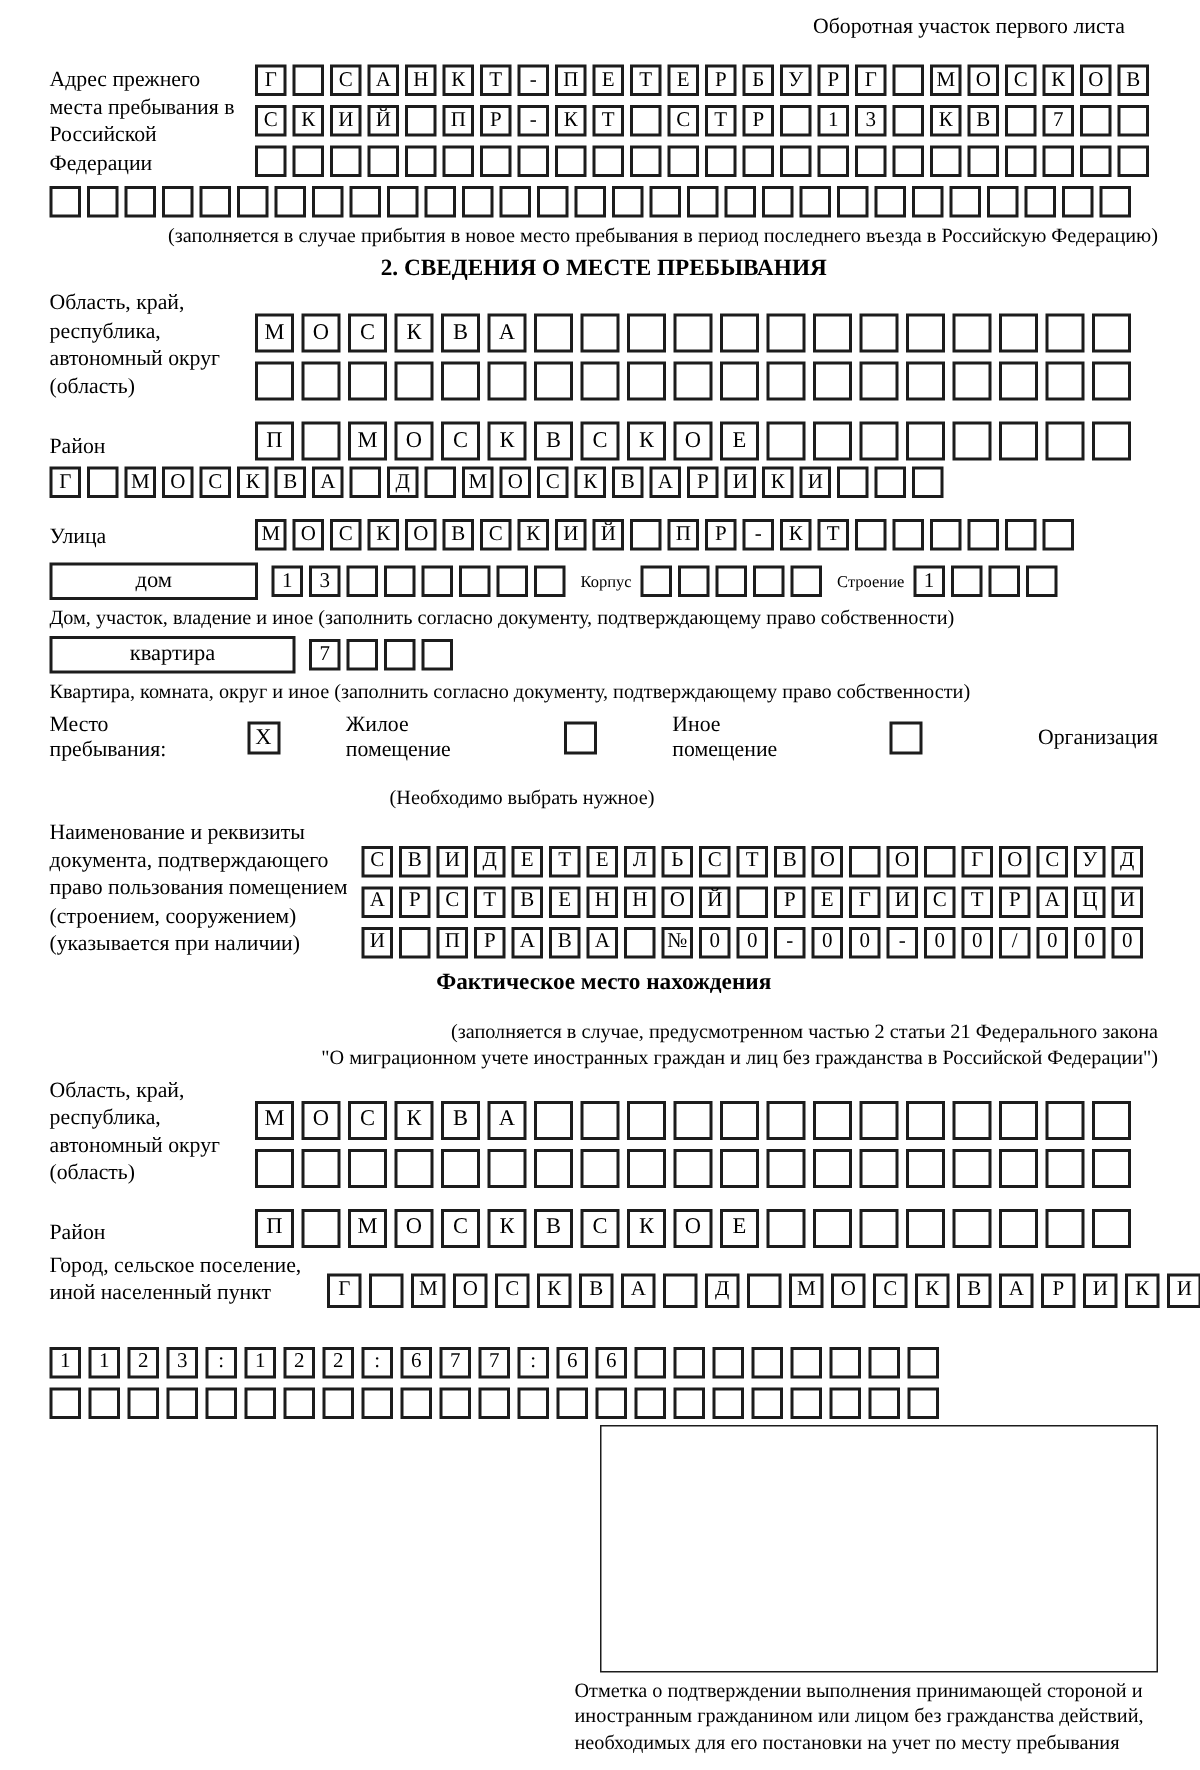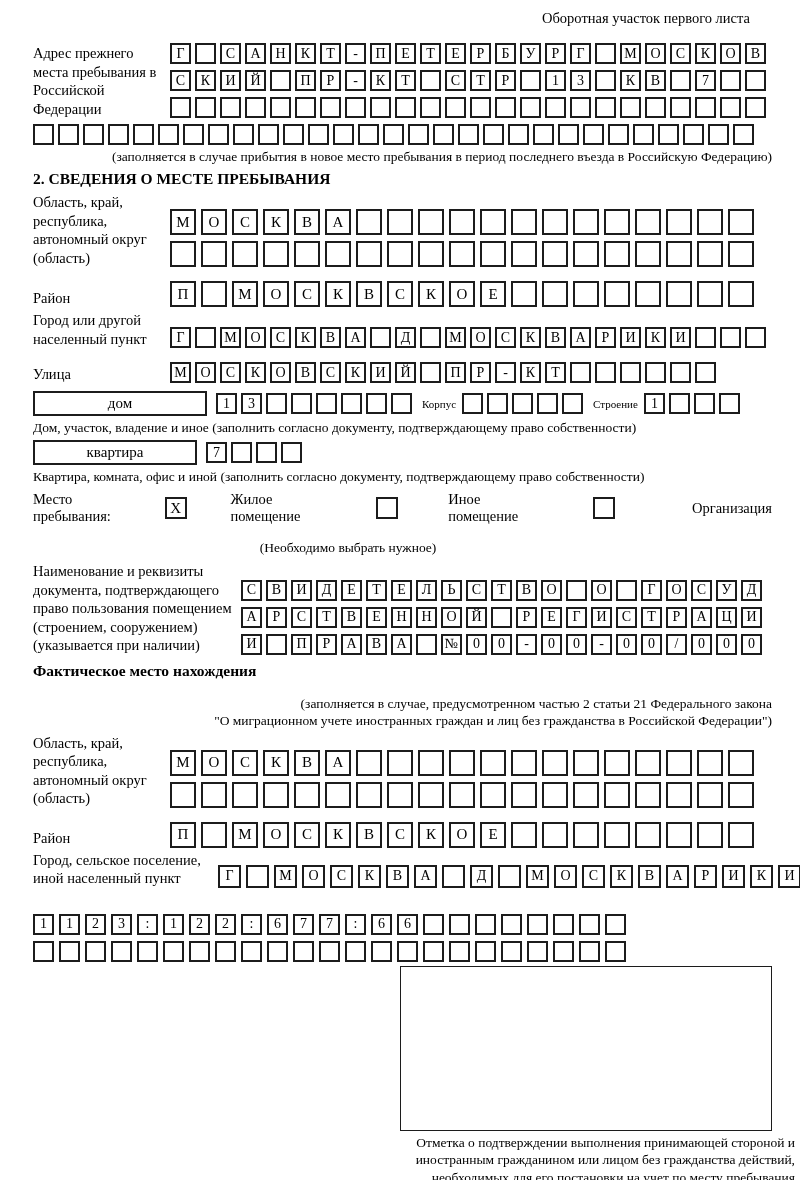--- a/index.html
+++ b/index.html
@@ -24,37 +24,37 @@
     box-sizing:border-box; width:21px; height:21px; flex-shrink:0;
     border:2px solid #1c1c1c; display:flex; align-items:center; justify-content:center;
     font-size:14px; line-height:1; background:#fff;
   }
   .cells-lg .cell { width:26px; height:26px; font-size:15px; }
   .cells-md .cell { width:23px; height:23px; }
 
   .caption { font-size:13.5px; line-height:17px; }
   .caption.center { text-align:right; }
 
-  .section-title { font-weight:bold; font-size:15.5px; line-height:20px; }
+  .section-title { font-weight:bold; font-size:15.5px; text-align:center; line-height:20px; }
 
   .house-row, .apt-row { display:flex; align-items:center; }
   .wide-box {
     box-sizing:border-box; border:2px solid #1c1c1c; height:25px;
     display:flex; align-items:center; justify-content:center; font-size:15px; flex-shrink:0;
   }
   .inline-label { font-size:11px; padding:0 6px 0 10px; white-space:nowrap; }
 
   .stay-row { display:flex; align-items:center; font-size:14.5px;gap:36px; }
   .checkbox {
     box-sizing:border-box; width:22px; height:22px; border:2px solid #1c1c1c; flex-shrink:0;
     display:flex; align-items:center; justify-content:center; font-size:15px;
   }
 
   .stamp-box { box-sizing:border-box; border:1.5px solid #1c1c1c; width:372px; height:165px; margin-left:367px; }
-  .stamp-caption { width:412px; margin-left:350px; text-align:right; font-size:13.5px; line-height:17.5px; }
+  .stamp-caption { width:412px; margin-left:350px; text-align:left; font-size:13.5px; line-height:17.5px; }
 
   .mt2{margin-top:14px}.mt3{margin-top:3px}.mt4{margin-top:4px}.mt5{margin-top:5px}
   .mt6{margin-top:6px}.mt8{margin-top:8px}.mt16{margin-top:16px}
 </style>
 </head>
 <body>
 
 <div class="page">
 
   <div class="header-note">Оборотная участок первого листа</div>
@@ -246,21 +246,20 @@
           <span class="cell"></span>
           <span class="cell"></span>
           <span class="cell"></span>
           <span class="cell"></span>
           <span class="cell"></span>
         </div>
     </div>
   </div>
 
   <div class="field-block mt4">
-    <div class="label">Город или другой населенный пункт</div>
     <div class="cell-row">
         <span class="cell">Г</span>
         <span class="cell"></span>
         <span class="cell">М</span>
         <span class="cell">О</span>
         <span class="cell">С</span>
         <span class="cell">К</span>
         <span class="cell">В</span>
         <span class="cell">А</span>
         <span class="cell"></span>
@@ -304,21 +303,21 @@
         <span class="cell"></span>
         <span class="cell"></span>
         <span class="cell"></span>
         <span class="cell"></span>
         <span class="cell"></span>
         <span class="cell"></span>
       </div>
   </div>
 
   <div class="house-row mt8">
-    <div class="wide-box" style="width:174px">дом</div>
+    <div class="wide-box" style="width:139px">дом</div>
     <div class="cell-row" style="margin-left:9px">
         <span class="cell">1</span>
         <span class="cell">3</span>
         <span class="cell"></span>
         <span class="cell"></span>
         <span class="cell"></span>
         <span class="cell"></span>
         <span class="cell"></span>
         <span class="cell"></span>
       </div>
@@ -342,21 +341,21 @@
 
   <div class="apt-row mt4">
     <div class="wide-box" style="width:164px">квартира</div>
     <div class="cell-row" style="margin-left:9px">
         <span class="cell">7</span>
         <span class="cell"></span>
         <span class="cell"></span>
         <span class="cell"></span>
       </div>
   </div>
-  <div class="caption mt3">Квартира, комната, офис и иной (заполнить согласно документу, подтверждающему право собственности)</div>
+  <div class="caption mt3">Квартира, комната, округ и иное (заполнить согласно документу, подтверждающему право собственности)</div>
 
   <div class="stay-row mt6">
     <span>Место пребывания:</span>
     <span class="checkbox" style="margin-left:10px">X</span>
     <span style="margin-left:8px">Жилое помещение</span>
     <span class="checkbox" style="margin-left:28px"></span>
     <span style="margin-left:14px">Иное помещение</span>
     <span class="checkbox" style="margin-left:34px"></span>
     <span style="margin-left:41px">Организация</span>
   </div>

